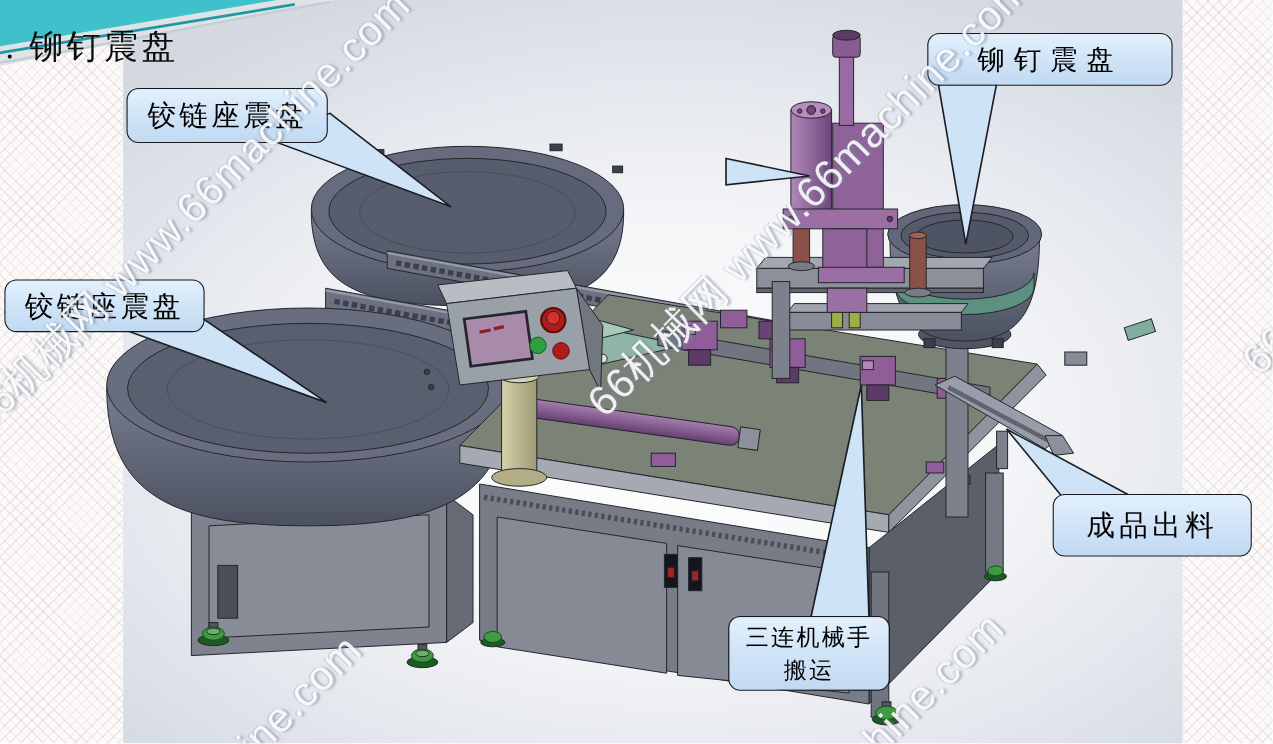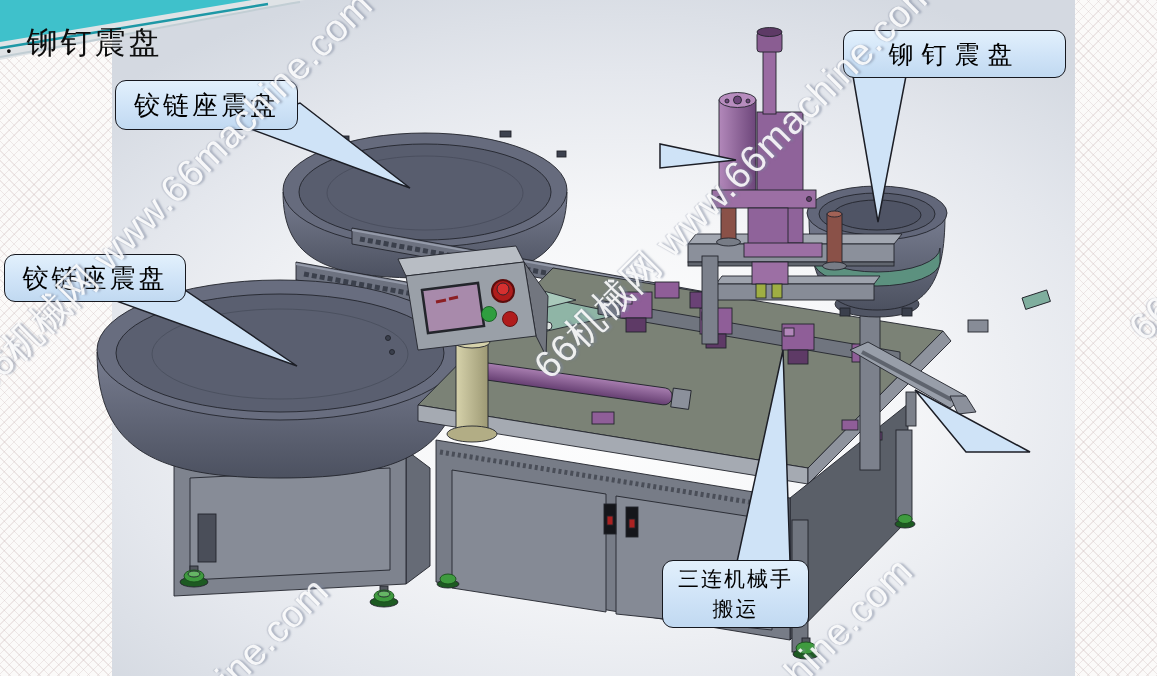--- a/index.html
+++ b/index.html
@@ -291,20 +291,23 @@
 
   <div class="callout" id="callout-1">
     <span>铰链座震盘</span>
   </div>
   <div class="callout" id="callout-2">
     <span>铰链座震盘</span>
   </div>
   <div class="callout" id="callout-4">
     <span>铆钉震盘</span>
   </div>
+  <div class="callout" id="callout-5">
+    <span>成品出料</span>
+  </div>
   <div class="callout" id="callout-6">
     <span>三连机械手</span>
     <span>搬运</span>
   </div>
 
   <div id="page-title">. 铆钉震盘</div>
 
   <div class="wm" id="wm-1">66机械网 www.66machine.com</div>
   <div class="wm" id="wm-2">66机械网 www.66machine.com</div>
   <div class="wm" id="wm-3">66机械网 www.66machine.com</div>

